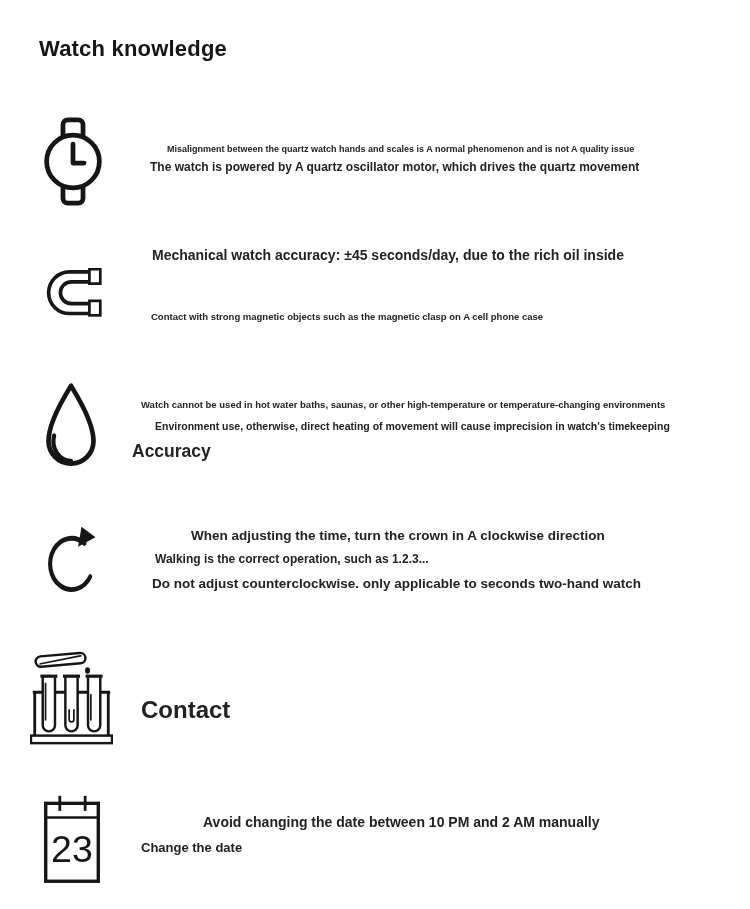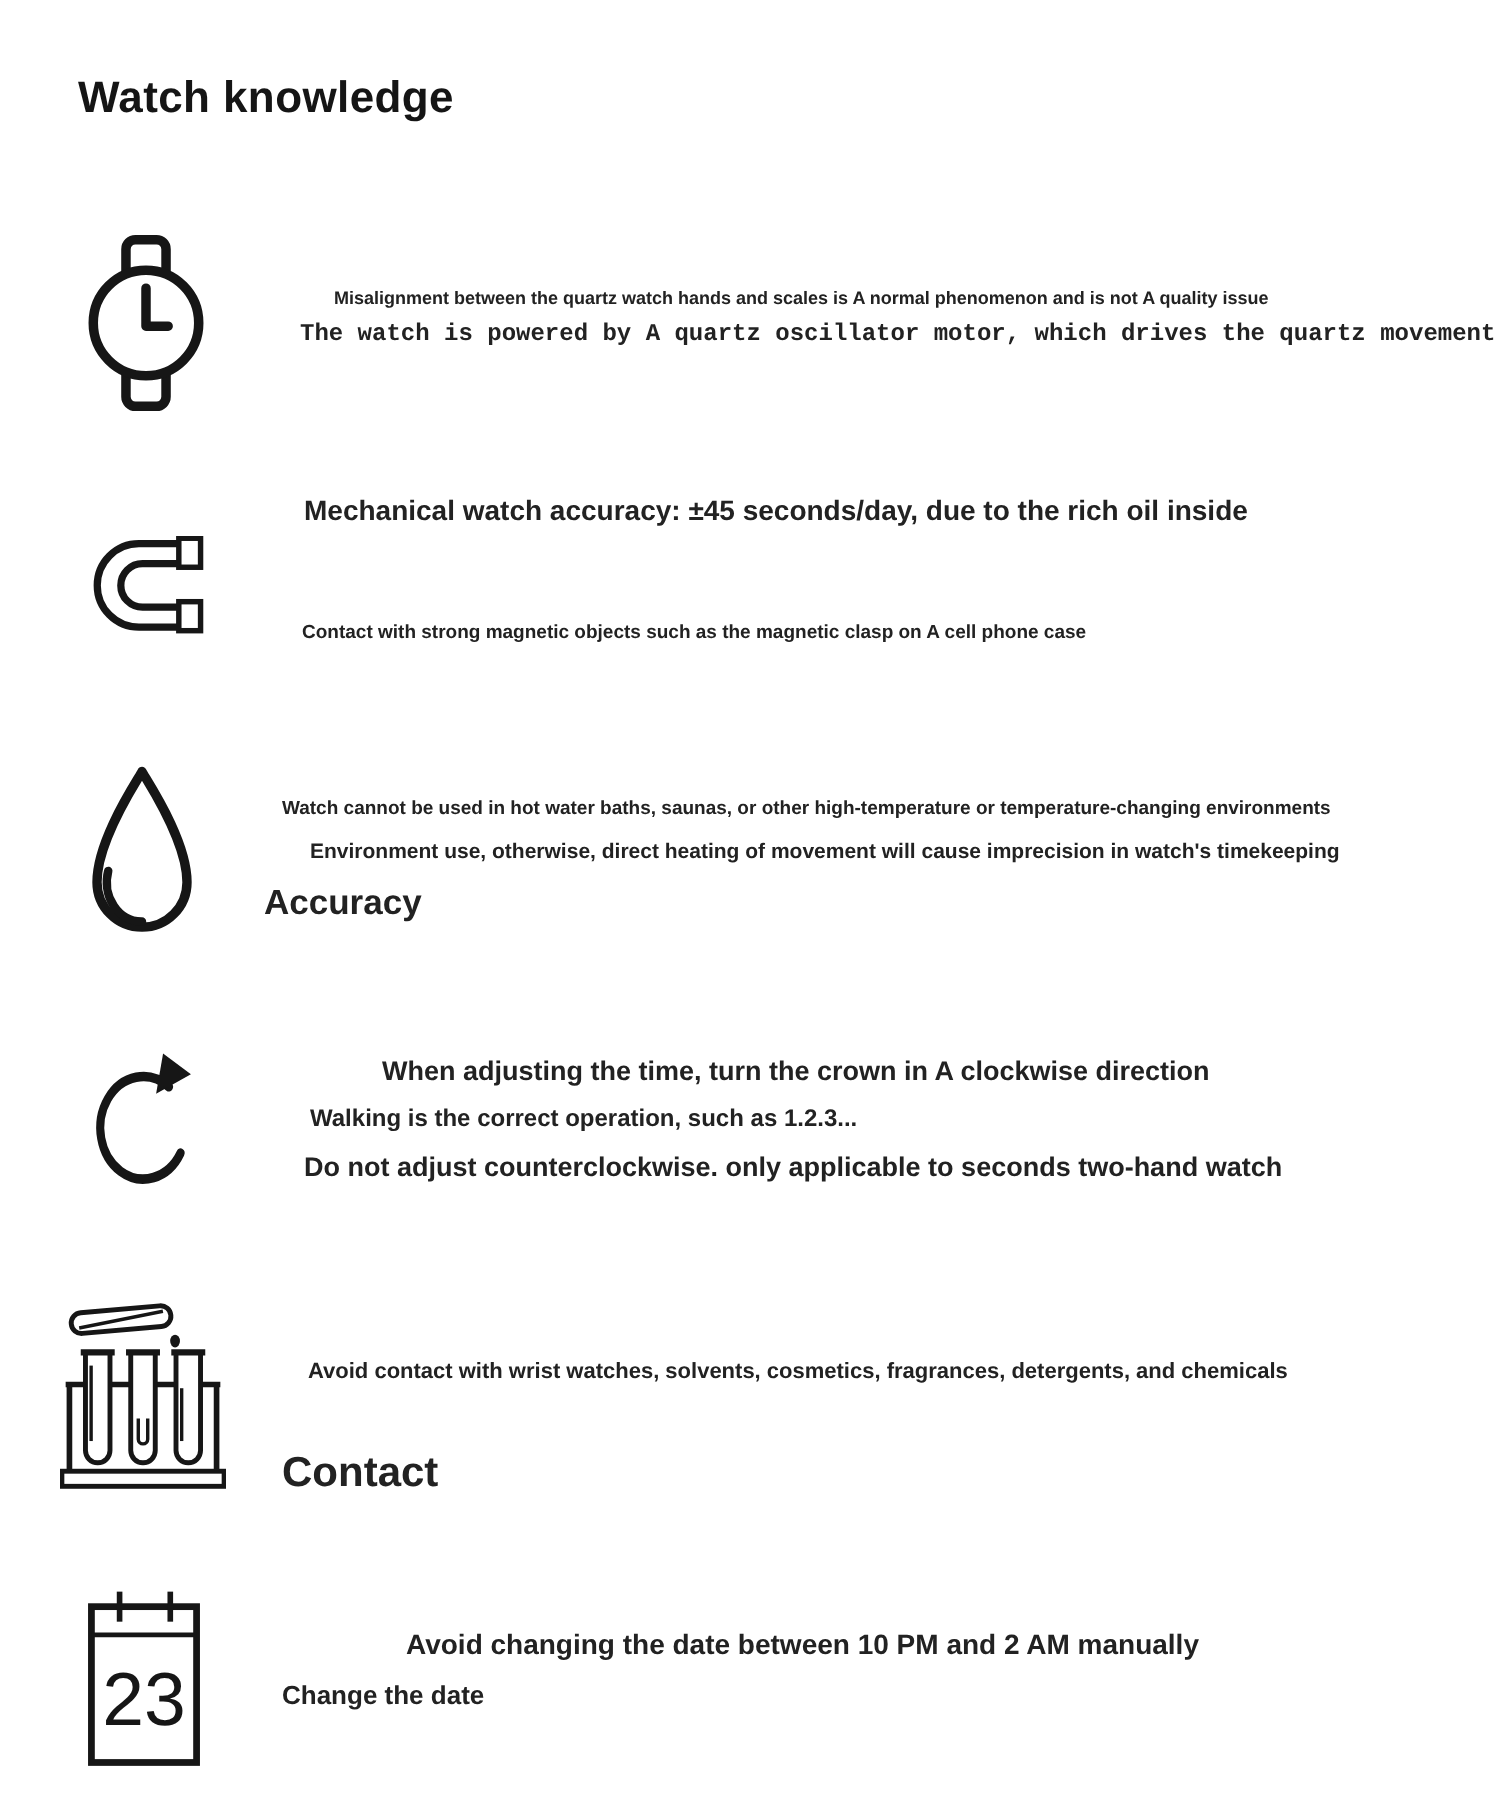--- a/index.html
+++ b/index.html
@@ -10,36 +10,36 @@
     font-family:"Liberation Sans", sans-serif; color:#1d1d1d;
   }
   .title {
     position:absolute; left:39px; top:36px;
     font-size:22px; font-weight:700; letter-spacing:.2px; color:#151515;
     white-space:nowrap;
   }
   .txt { position:absolute; white-space:nowrap; font-weight:700; color:#222; line-height:1; }
   
   .s1l1 { left:167px; top:145px; font-size:9px; }
-  .s1l2 { left:150px; top:161px; font-size:12px;font-family:Liberation Mono, monospace; }
+  .s1l2 { left:150px; top:161px; font-size:12px; }
   
   .s2l1 { left:152px; top:248px; font-size:14px; }
   .s2l2 { left:158px; top:287px; font-size:11.5px; }
   .s2l3 { left:151px; top:312px; font-size:9.5px; }
   
   .s3l1 { left:141px; top:400px; font-size:9.5px; }
   .s3l2 { left:155px; top:421px; font-size:10.5px;text-align:center; }
   .s3l3 { left:132px; top:443px; font-size:17.5px; }
   
   .s4l1 { left:191px; top:529px; font-size:13.5px; }
   .s4l2 { left:155px; top:553px; font-size:12px; }
   .s4l3 { left:152px; top:577px; font-size:13.5px; }
   
   .s5l1 { left:154px; top:681px; font-size:11px; }
-  .s5l2 { left:141px; top:726px; font-size:21px; }
+  .s5l2 { left:141px; top:698px; font-size:24px; }
   
   .s6l1 { left:203px; top:815px; font-size:14px; }
   .s6l2 { left:141px; top:841px; font-size:13px; }
   .icon { position:absolute; }
   .icon-watch    { left:44px; top:117px; }
   .icon-magnet   { left:45px; top:268px; }
   .icon-drop     { left:41px; top:382px; }
   .icon-arrow    { left:45px; top:524px; }
   .icon-tubes    { left:30px; top:645px; }
   .icon-calendar { left:41px; top:793px; }
@@ -97,21 +97,20 @@
     <line x1="11" y1="33" x2="29" y2="33" stroke="#161616" stroke-width="3.4"></line>
     <path d="M16.5 40 L16.5 80" fill="none" stroke="#161616" stroke-width="1.8"></path>
     <path d="M37.5 34 L37.5 85 A6.5 6.5 0 0 0 50.5 85 L50.5 34" fill="#ffffff" stroke="#161616" stroke-width="2.6"></path>
     <line x1="35" y1="33" x2="53" y2="33" stroke="#161616" stroke-width="3.4"></line>
     <path d="M41.5 68 L41.5 79 A2.5 2.5 0 0 0 46.5 79 L46.5 68" fill="none" stroke="#161616" stroke-width="1.8"></path>
     <path d="M61.5 34 L61.5 85 A6.5 6.5 0 0 0 74.5 85 L74.5 34" fill="#ffffff" stroke="#161616" stroke-width="2.6"></path>
     <line x1="59" y1="33" x2="77" y2="33" stroke="#161616" stroke-width="3.4"></line>
     <path d="M64.5 52 L64.5 80" fill="none" stroke="#161616" stroke-width="1.8"></path>
     <rect x="1" y="96" width="86" height="8" fill="#ffffff" stroke="#161616" stroke-width="2.6"></rect>
   </svg>
-  <span class="txt s5l1">Avoid contact with wrist watches, solvents, cosmetics, fragrances, detergents, and chemicals</span>
   <span class="txt s5l2">Contact</span>
 
   <svg class="icon icon-calendar" width="62" height="92" viewBox="0 0 66 98">
     <rect x="5" y="11" width="56" height="83" fill="#ffffff" stroke="#161616" stroke-width="3.6"></rect>
     <line x1="20" y1="3" x2="20" y2="19" stroke="#161616" stroke-width="3"></line>
     <line x1="47" y1="3" x2="47" y2="19" stroke="#161616" stroke-width="3"></line>
     <line x1="5" y1="26" x2="61" y2="26" stroke="#161616" stroke-width="2.6"></line>
     <text class="cal-day" x="33" y="74" text-anchor="middle" font-size="40" fill="#161616">23</text>
   </svg>
   <span class="txt s6l1">Avoid changing the date between 10 PM and 2 AM manually</span>

